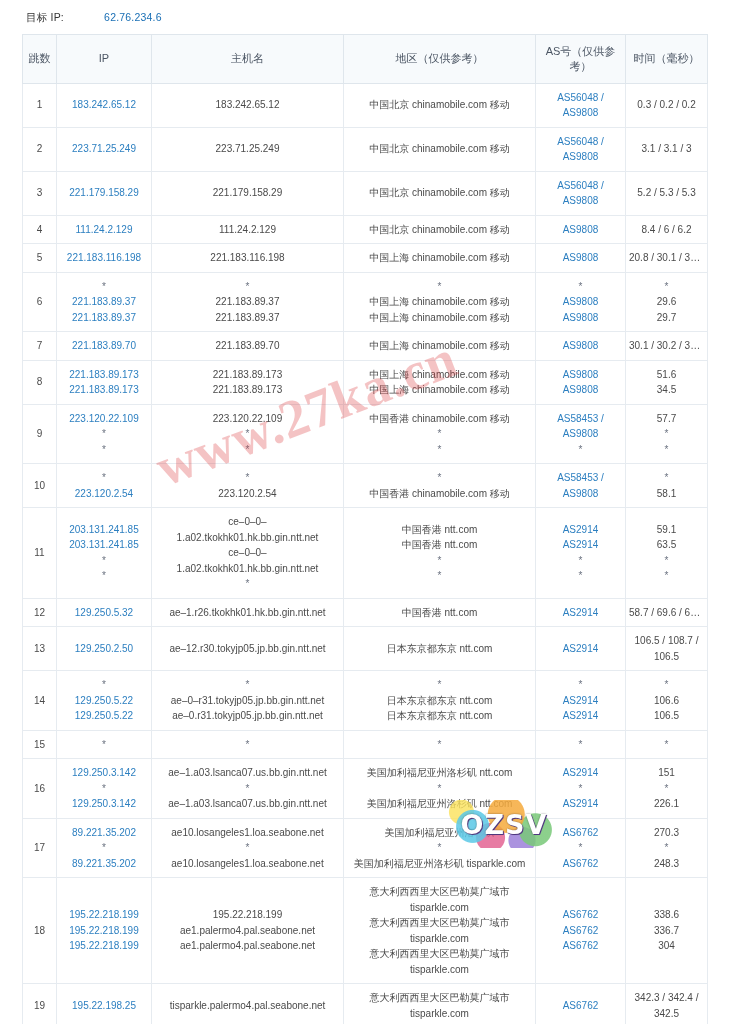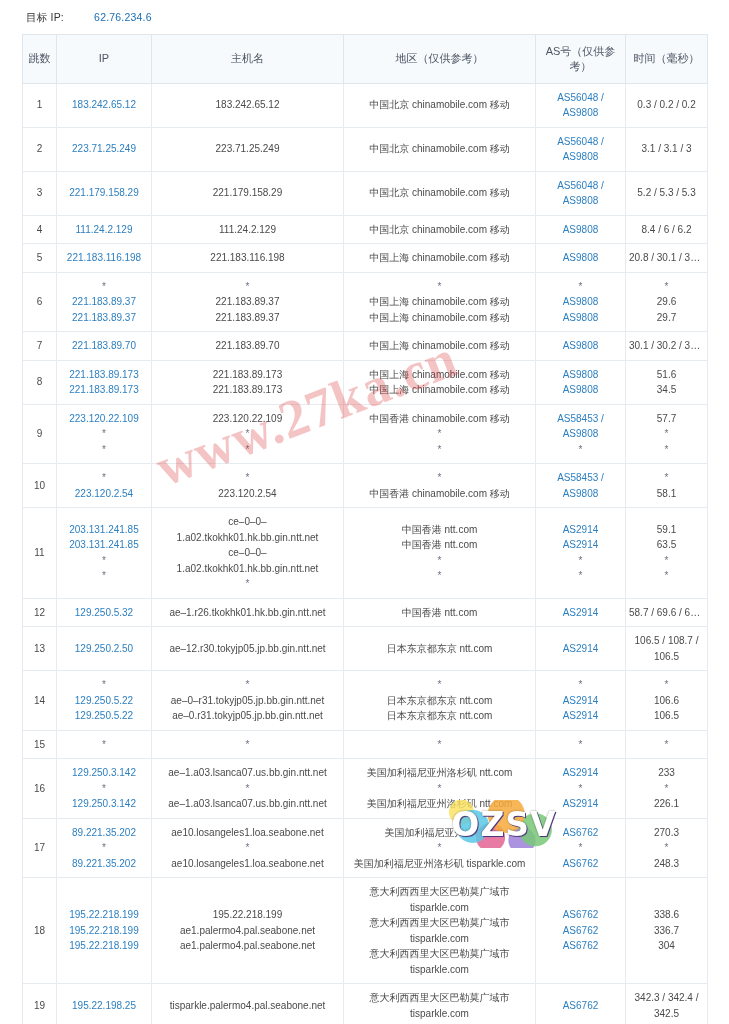--- a/index.html
+++ b/index.html
@@ -19,21 +19,21 @@
     padding: 11px 22px 6px 22px;
     position: relative;
   }
   .dest-line {
     font-size: 10.5px;
     color: #333333;
     margin: 0 0 9px 4px;
     letter-spacing: 0.2px;
   }
   .dest-line .dest-label { color: #333333; }
-  .dest-line .dest-ip { color: #1a6fb5; margin-left: 8px; padding-left: 19px; }
+  .dest-line .dest-ip { color: #1a6fb5; margin-left: 18px; padding-left: 19px; }
 
   table.trace {
     border-collapse: collapse;
     width: 685px;
     table-layout: fixed;
     font-size: 10px;
   }
   table.trace col.c-hop  { width: 34px; }
   table.trace col.c-ip   { width: 95px; }
   table.trace col.c-host { width: 192px; }
@@ -105,21 +105,21 @@
     filter: blur(0.4px);
   }
   .wm-ozsv .txt {
     position: absolute;
     inset: 0;
     display: flex;
     align-items: center;
     justify-content: center;
     font-family: "DejaVu Sans", sans-serif;
     font-weight: bold;
-    font-size: 33px;
+    font-size: 27px;
     color: #ffffff;
     letter-spacing: 1px;
     text-shadow: 0 0 2px rgba(0,0,0,0.45), 1px 1px 0 #5a3f8f;
   }
 </style>
 </head>
 <body>
 
 <div class="page">
 
@@ -653,21 +653,21 @@
           </td>
           <td class="as">
             <div class="stack">
               <div><span class="v">AS2914</span></div>
               <div><span class="star">*</span></div>
               <div><span class="v">AS2914</span></div>
             </div>
           </td>
           <td class="time">
             <div class="stack">
-              <div><span class="p">233</span></div>
+              <div><span class="p">151</span></div>
               <div><span class="star">*</span></div>
               <div><span class="p">226.1</span></div>
             </div>
           </td>
         </tr>
         <tr>
           <td class="hop">17</td>
           <td class="ip">
             <div class="stack">
               <div><span class="v">89.221.35.202</span></div>

